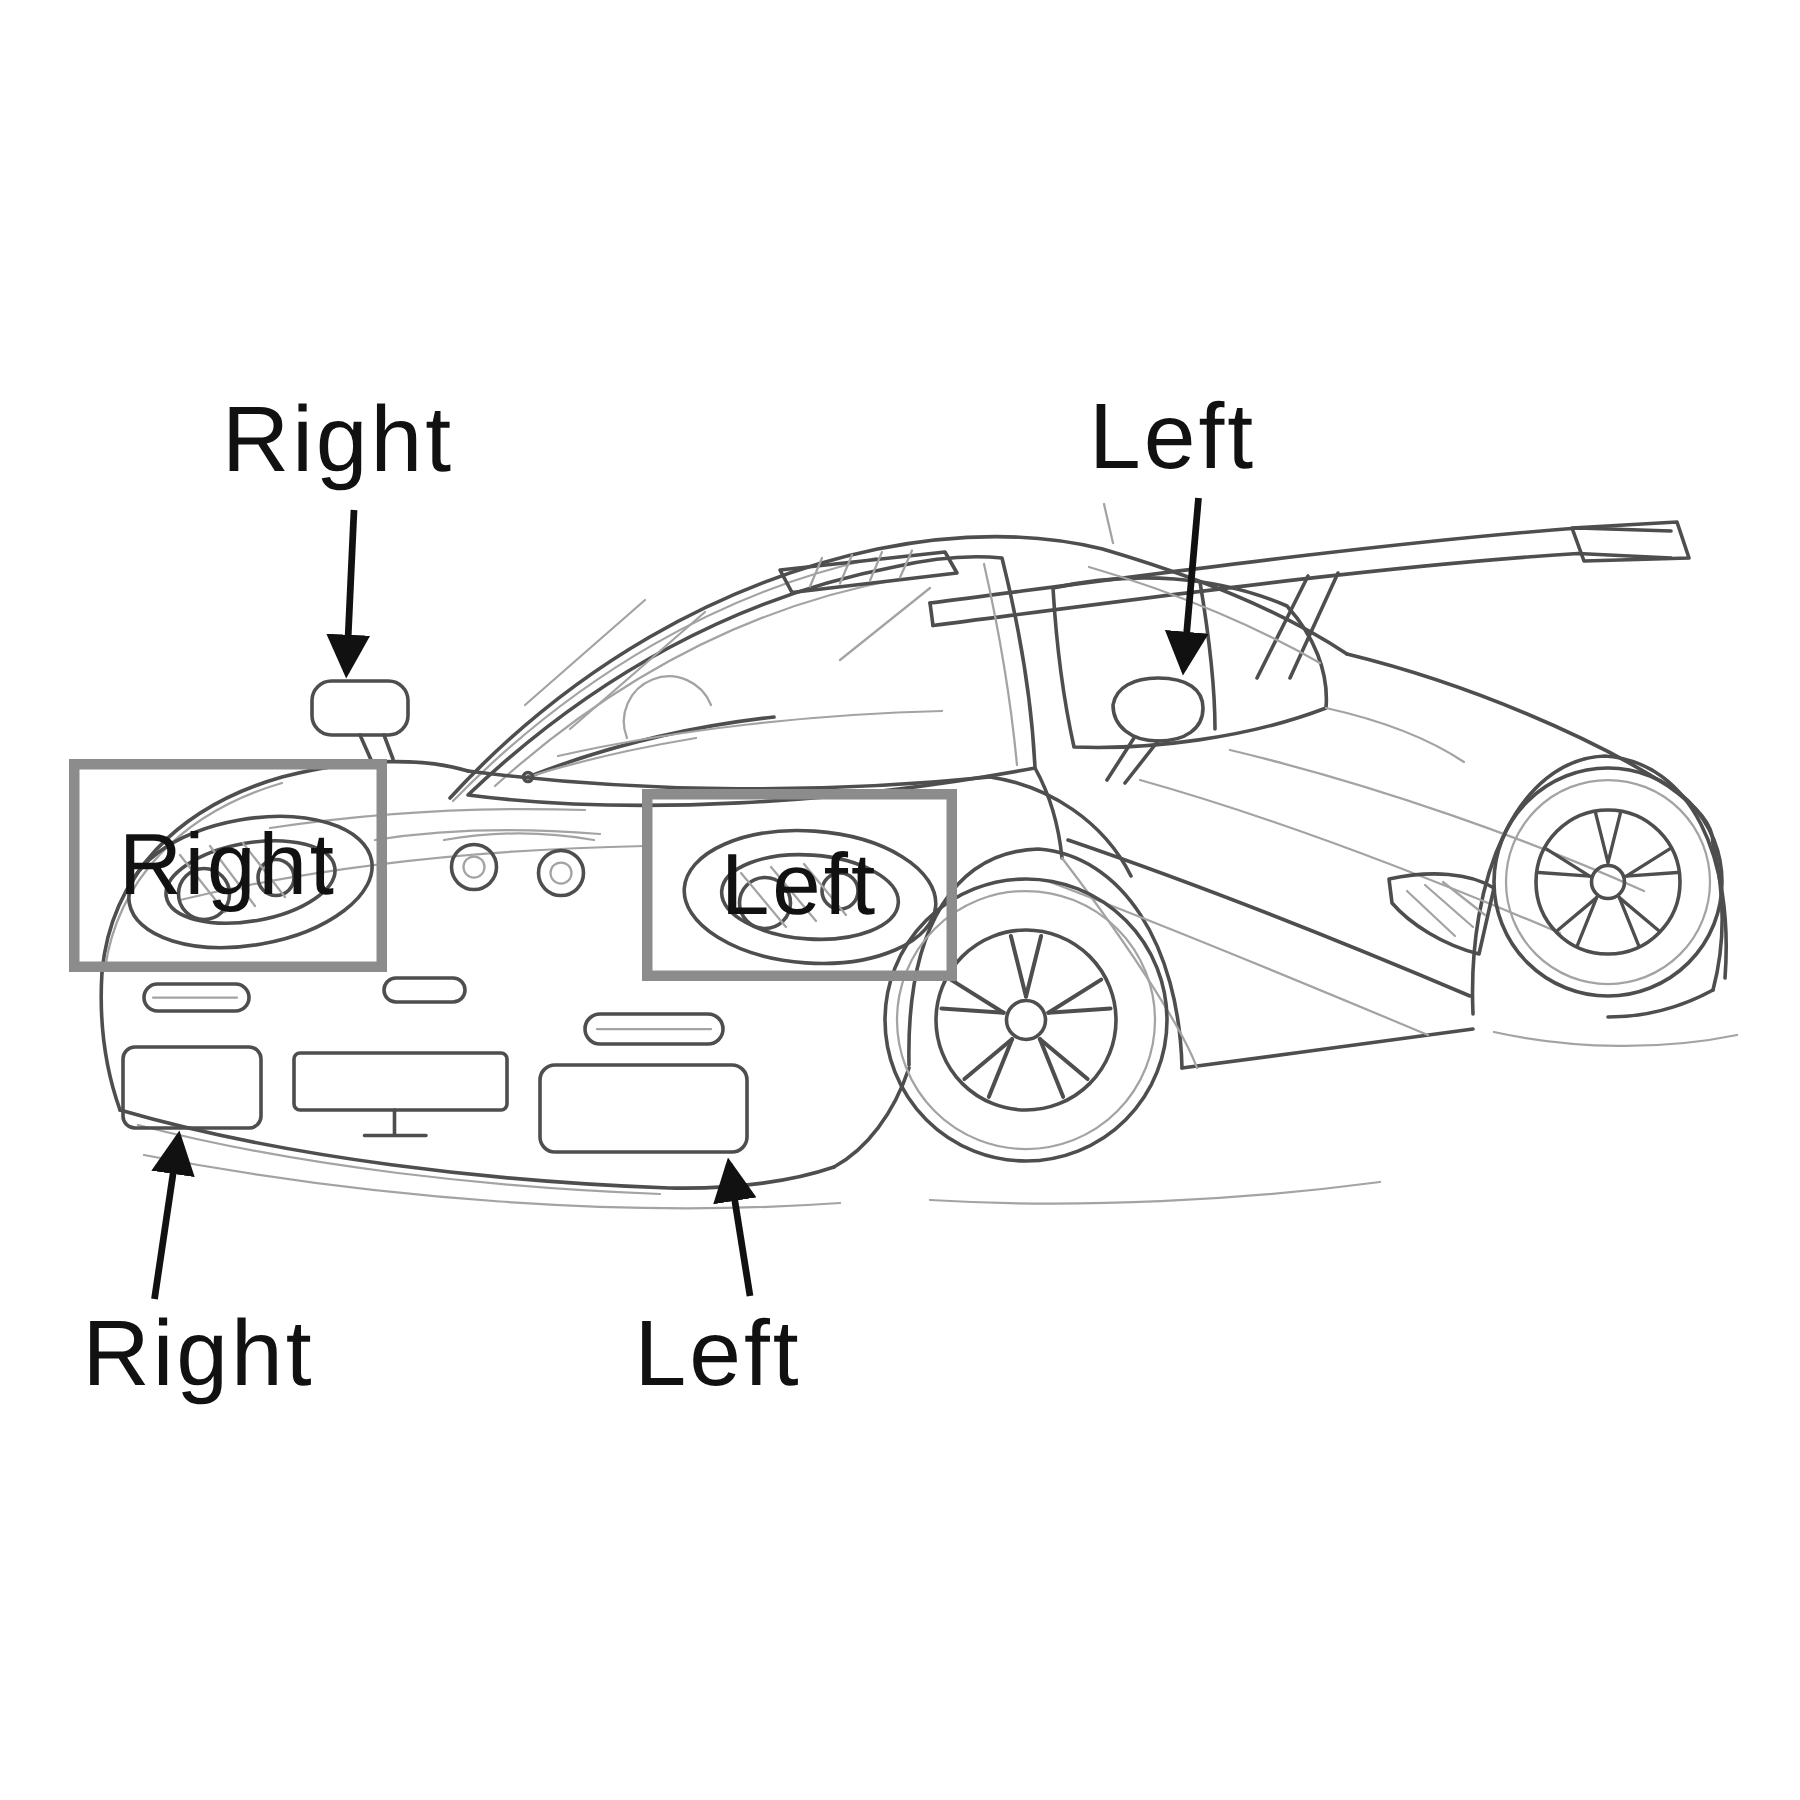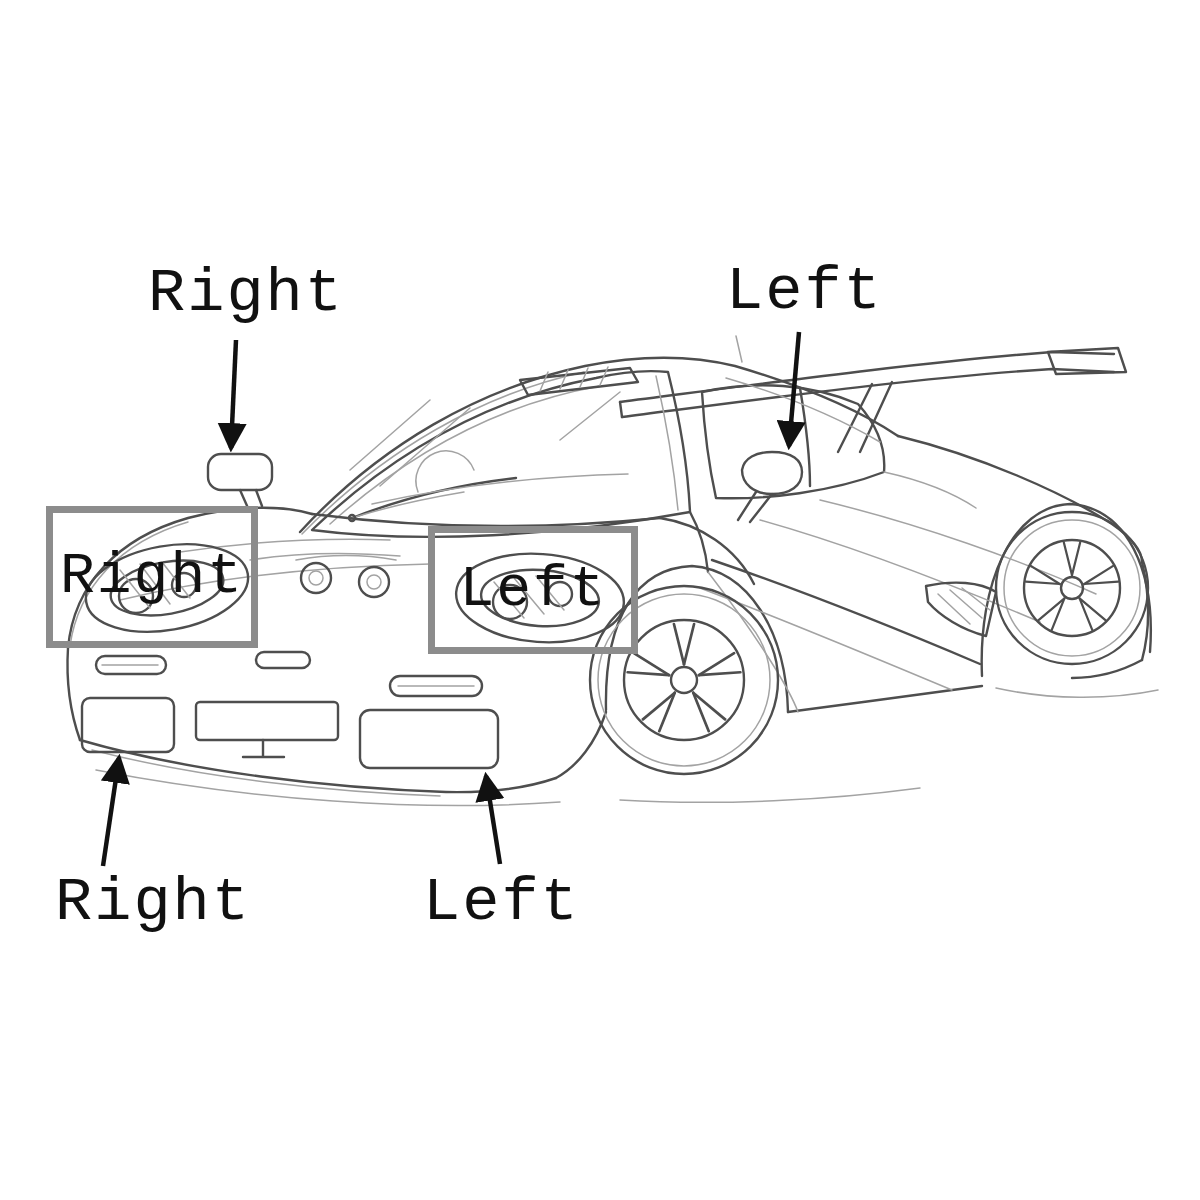--- a/index.html
+++ b/index.html
@@ -5,21 +5,21 @@
   :root{
     --background:#ffffff;
     --sketch:#4e4e4e;
     --sketch-light:#a3a3a3;
     --annotation:#111111;
     --box-border:#8c8c8c;
   }
   *{margin:0;padding:0;box-sizing:border-box;}
   html,body{width:1200px;height:1200px;background:var(--background);overflow:hidden;}
   .canvas{position:relative;width:1200px;height:1200px;background:var(--background);
-          font-family:Liberation Mono, monospace;}
+          font-family:Liberation Sans, sans-serif;}
   svg.sketch{position:absolute;left:0;top:0;}
   .s{stroke:var(--sketch);fill:none;stroke-width:2.4;stroke-linecap:round;stroke-linejoin:round;}
   .sl{stroke:var(--sketch-light);fill:none;stroke-width:1.5;stroke-linecap:round;stroke-linejoin:round;}
   .hatch{stroke:var(--sketch);stroke-width:1.3;}
   .mesh{stroke:var(--sketch);stroke-width:1;}
   .ar{stroke:var(--annotation);stroke-width:4.5;fill:none;}
   .ahp{fill:var(--annotation);stroke:none;}
   .lbl{position:absolute;color:var(--annotation);font-size:62px;line-height:1;
        letter-spacing:2px;white-space:nowrap;}
   .hbox{position:absolute;border:7px solid var(--box-border);display:flex;

